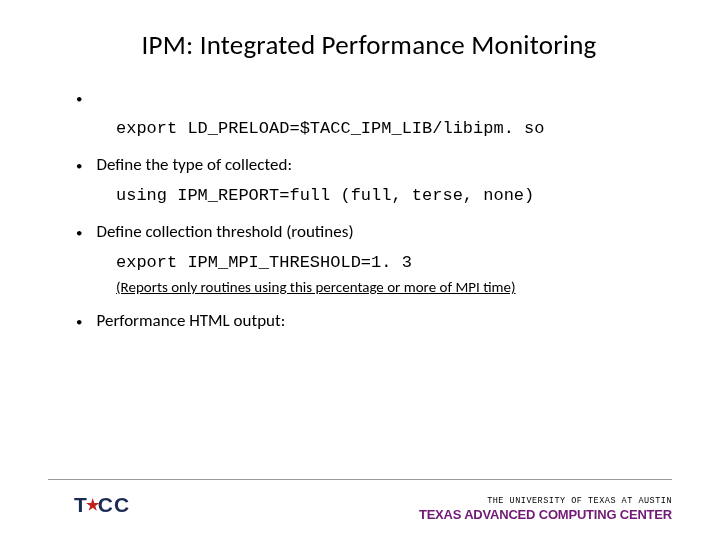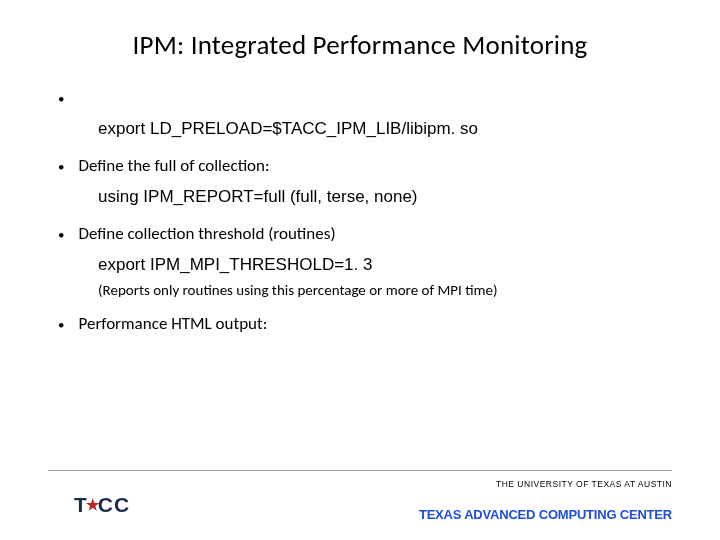--- a/index.html
+++ b/index.html
@@ -11,21 +11,21 @@
     font-family: Calibri, "Segoe UI", Arial, sans-serif;
     color: #000;
     overflow: hidden;
     position: relative;
   }
   .slide {
     width: 720px;
     height: 540px;
     position: relative;
     box-sizing: border-box;
-    padding: 28px 48px 0 48px;
+    padding: 28px 48px 0 66px;
   }
   .title {
     font-size: 27px;
     font-weight: 400;
     text-align: center;
     margin: 0 0 28px 0;
     letter-spacing: 0.2px;
   }
   ul.main {
     list-style: none;
@@ -42,28 +42,29 @@
     color: #000;
   }
   .dot {
     color: #000;
     font-size: 13px;
     margin-right: 14px;
     line-height: 20px;
   }
   .sub {
     margin: 10px 0 16px 40px;
-    font-family: Liberation Sans, sans-serif;
+    font-family: Liberation Mono, monospace;
     font-size: 17px;
     color: #000;
   }
   .sub2 {
     margin: 6px 0 14px 40px;
     font-size: 15px;
     color: #000;
+    text-decoration: underline;
   }
   .footer {
     position: absolute;
     left: 48px;
     right: 48px;
     bottom: 18px;
   }
   .hr {
     height: 1px;
     background: #9a9a9a;
@@ -99,51 +100,51 @@
     height: 14px;
     background: #c02020;
     position: relative;
     margin: 0 -2px;
     clip-path: polygon(50% 0%, 61% 35%, 98% 35%, 68% 57%, 79% 91%, 50% 70%, 21% 91%, 32% 57%, 2% 35%, 39% 35%);
   }
   .ut-block {
     text-align: right;
   }
   .ut-line1 {
-    font-family: Liberation Sans, sans-serif;
+    font-family: Liberation Mono, monospace;
     font-size: 8.5px;
     letter-spacing: 0.5px;
     color: #000;
-    margin-bottom: 18px;
+    margin-bottom: 1px;
   }
   .ut-line2 {
     font-family: Arial, sans-serif;
     font-weight: 800;
     font-size: 13px;
     letter-spacing: -0.2px;
-    color: #1d4ed8;
+    color: #701a75;
   }
 </style>
 </head>
 <body>
 
 <div class="slide">
   <h1 class="title">IPM: Integrated Performance Monitoring</h1>
 
   <ul class="main">
     <li>
       <div class="bullet-row">
         <span class="dot">•</span>
       </div>
       <div class="sub">export LD_PRELOAD=$TACC_IPM_LIB/libipm. so</div>
     </li>
     <li>
       <div class="bullet-row">
         <span class="dot">•</span>
-        <span>Define the full of collection:</span>
+        <span>Define the type of collected:</span>
       </div>
       <div class="sub">using IPM_REPORT=full  (full, terse, none)</div>
     </li>
     <li>
       <div class="bullet-row">
         <span class="dot">•</span>
         <span>Define collection threshold (routines)</span>
       </div>
       <div class="sub" style="margin-bottom:4px">export IPM_MPI_THRESHOLD=1. 3</div>
       <div class="sub2">(Reports only routines using this percentage or more of MPI time)</div>

